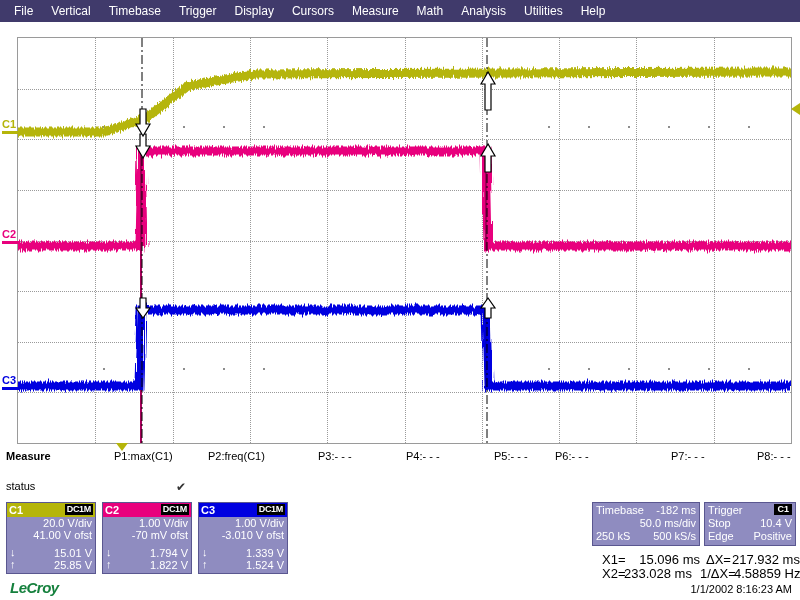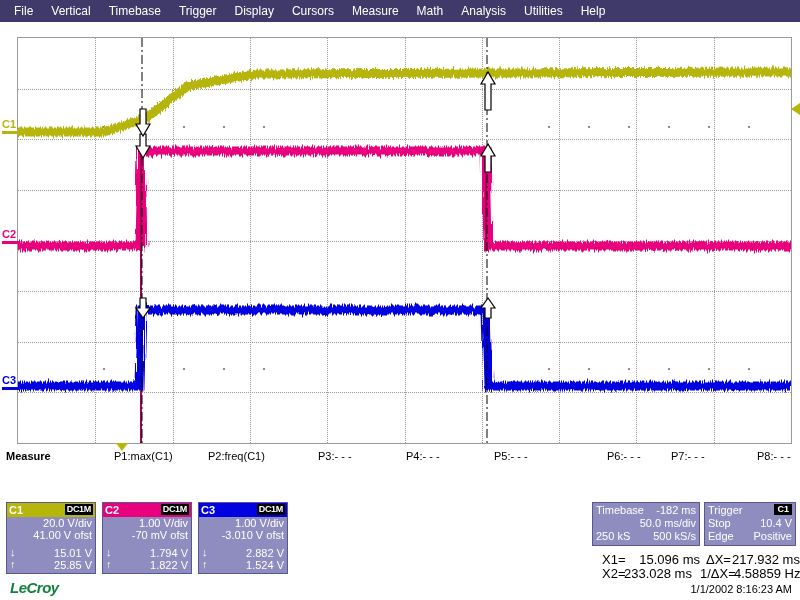--- a/index.html
+++ b/index.html
@@ -286,23 +286,27 @@
   <div class="trigpos" style="left:116px;top:443px"></div>
 
   <div class="measure">
     <div class="mrow" style="top:0px">
       <span class="hdrlabel">Measure</span>
       <span class="cell" style="left:114px">P1:max(C1)</span>
       <span class="cell" style="left:208px">P2:freq(C1)</span>
       <span class="cell" style="left:318px">P3:- - -</span>
       <span class="cell" style="left:406px">P4:- - -</span>
       <span class="cell" style="left:494px">P5:- - -</span>
-      <span class="cell" style="left:607px">P6:- - -</span>
+      <span class="cell" style="left:555px">P6:- - -</span>
       <span class="cell" style="left:671px">P7:- - -</span>
       <span class="cell" style="left:757px">P8:- - -</span>
+    </div>
+    <div class="mrow" style="top:30px">
+      <span class="rowlabel">status</span>
+      <span class="cellv chk" style="left:104px;width:82px;text-align:right">✔</span>
     </div>
   </div>
 
   <div class="cbox" style="left:6px;top:502px">
     <div class="chead" style="background:#b5b50a">
       <span class="cname">C1</span>
       <span class="ccoup">DC1M</span>
     </div>
     <div class="crow">20.0 V/div</div>
     <div class="crow">41.00 V ofst</div>
@@ -335,21 +339,21 @@
 
   <div class="cbox" style="left:198px;top:502px">
     <div class="chead" style="background:#0000e0">
       <span class="cname">C3</span>
       <span class="ccoup">DC1M</span>
     </div>
     <div class="crow">1.00 V/div</div>
     <div class="crow">-3.010 V ofst</div>
     <div class="crow cursor" style="margin-top:6px">
       <span class="ar">↓</span>
-      <span>2.882 V</span>
+      <span>1.339 V</span>
     </div>
     <div class="crow cursor">
       <span class="ar">↑</span>
       <span>1.524 V</span>
     </div>
   </div>
 
   <div class="tbox" style="left:592px;top:502px;width:108px">
     <div class="thead">
       <span class="tname">Timebase</span>

